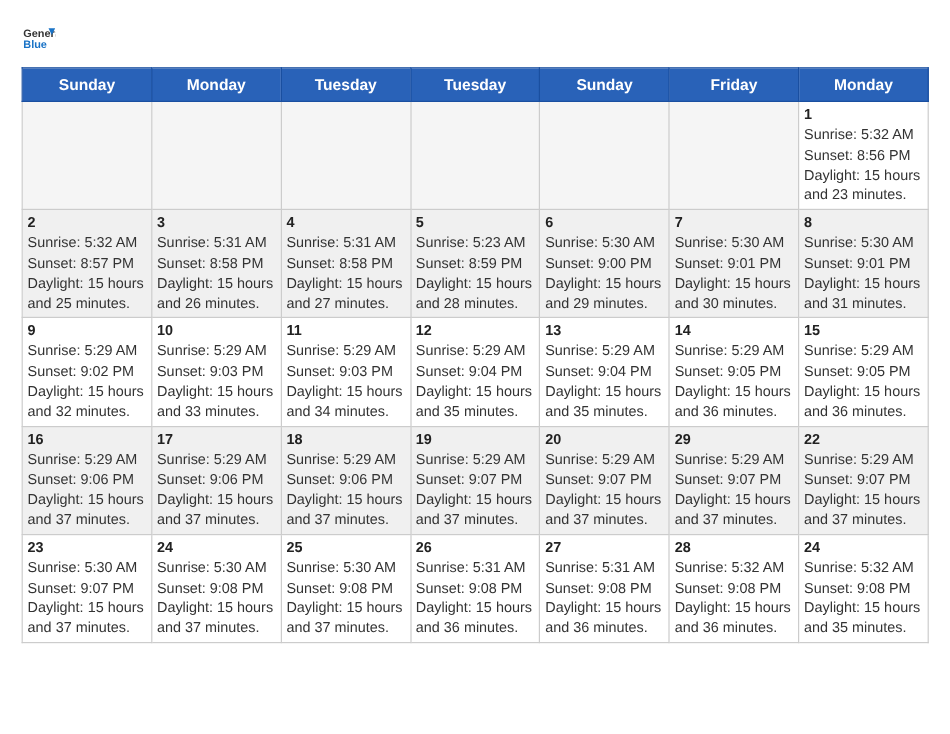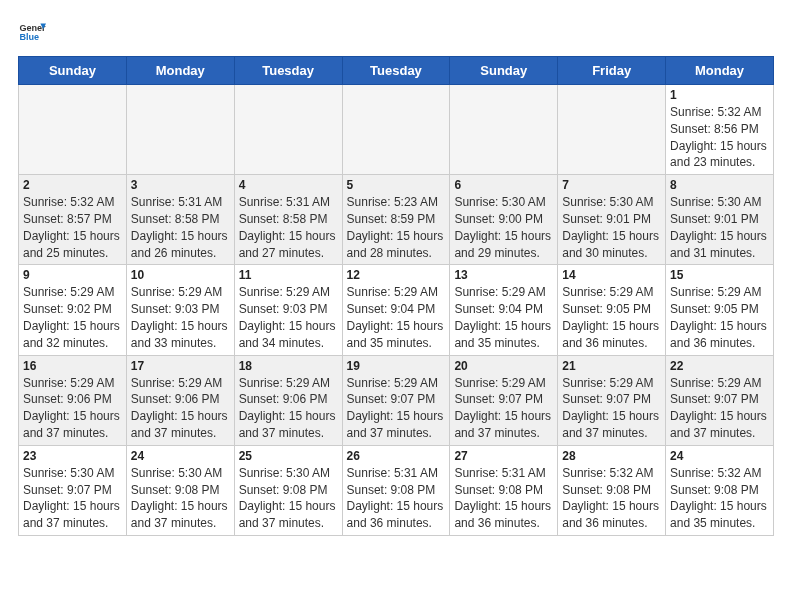--- a/index.html
+++ b/index.html
@@ -265,21 +265,21 @@
 and 37 minutes.</div>
           </td>
           <td>
             <span class="day-num">20</span>
             <div class="day-info">Sunrise: 5:29 AM
 Sunset: 9:07 PM
 Daylight: 15 hours
 and 37 minutes.</div>
           </td>
           <td>
-            <span class="day-num">21</span>
+            <span class="day-num">29</span>
             <div class="day-info">Sunrise: 5:29 AM
 Sunset: 9:07 PM
 Daylight: 15 hours
 and 37 minutes.</div>
           </td>
           <td>
             <span class="day-num">22</span>
             <div class="day-info">Sunrise: 5:29 AM
 Sunset: 9:07 PM
 Daylight: 15 hours

